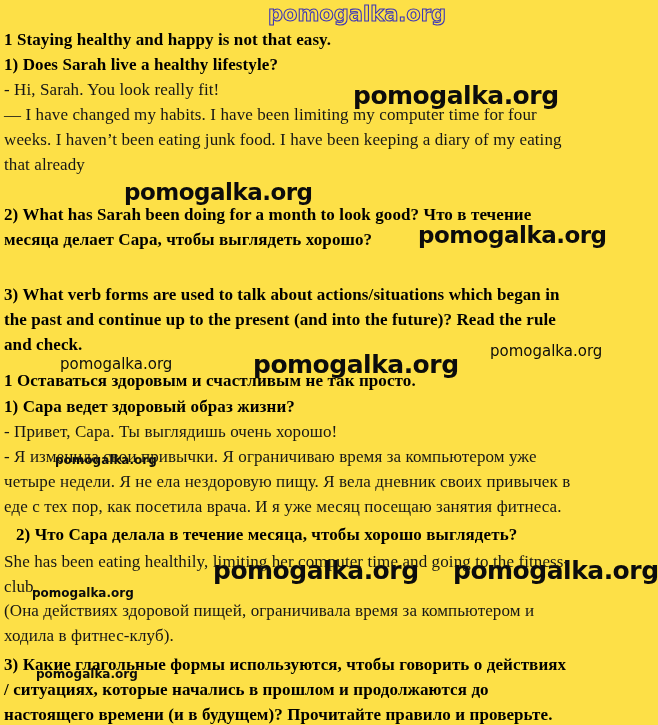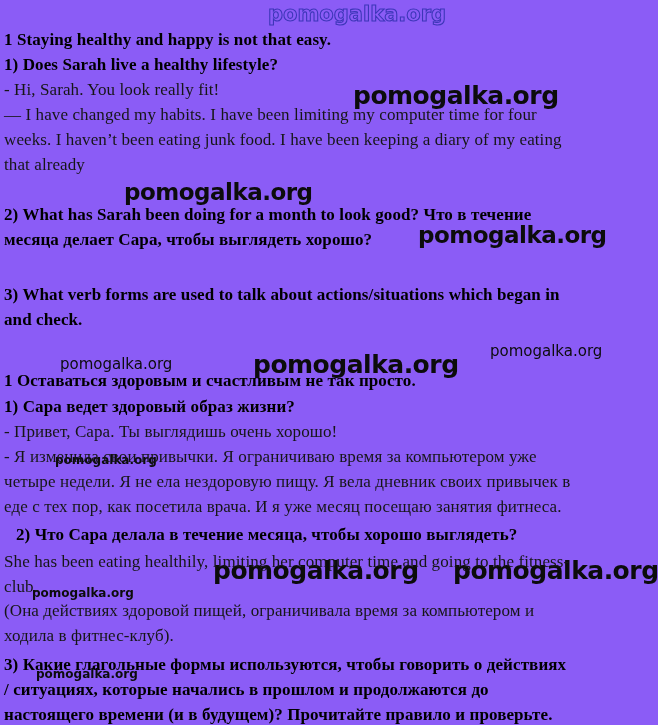--- a/index.html
+++ b/index.html
@@ -4,21 +4,21 @@
 <style>
   html, body { margin: 0; padding: 0; }
   body {
     width: 658px; height: 725px;
     background: #ffffff;
     font-family: "Liberation Serif", serif;
   }
   .page {
     position: relative;
     width: 658px; height: 725px;
-    background: #8b5cf6;
+    background: #fde047;
     overflow: hidden;
     color: #161616;
   }
   .block { position: absolute; left: 4px; }
   .line {
     white-space: nowrap;
     font-size: 17px;
     line-height: 25px;
     height: 25px;
     letter-spacing: 0.1px;
@@ -83,20 +83,21 @@
     <div class="line">that already</div>
   </div>
 
   <div class="block" style="top:202px;">
     <div class="line b">2) What has Sarah been doing for a month to look good? Что в течение</div>
     <div class="line b">месяца делает Сара, чтобы выглядеть хорошо?</div>
   </div>
 
   <div class="block" style="top:282px;">
     <div class="line b">3) What verb forms are used to talk about actions/situations which began in</div>
+    <div class="line b">the past and continue up to the present (and into the future)? Read the rule</div>
     <div class="line b">and check.</div>
   </div>
 
   <div class="block" style="top:368px;">
     <div class="line b">1 Оставаться здоровым и счастливым не так просто.</div>
   </div>
 
   <div class="block" style="top:394px;">
     <div class="line b">1) Сара ведет здоровый образ жизни?</div>
   </div>

